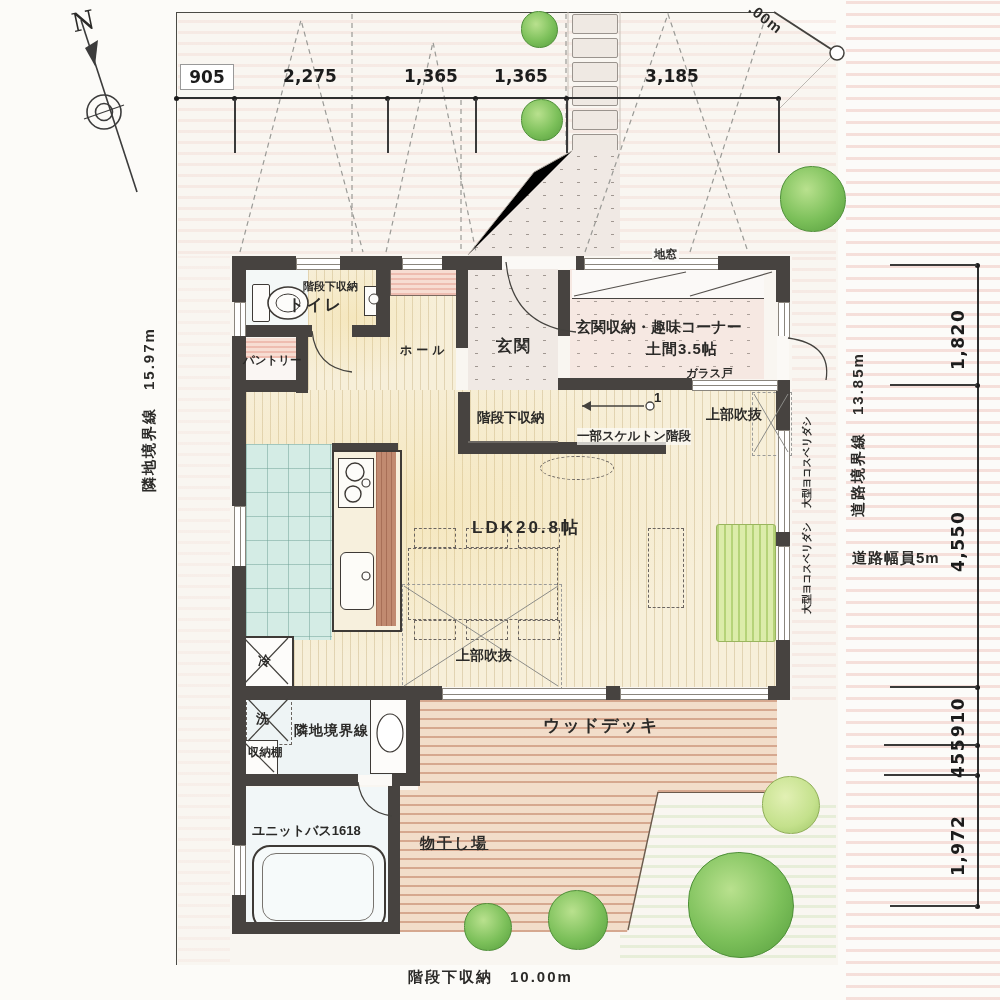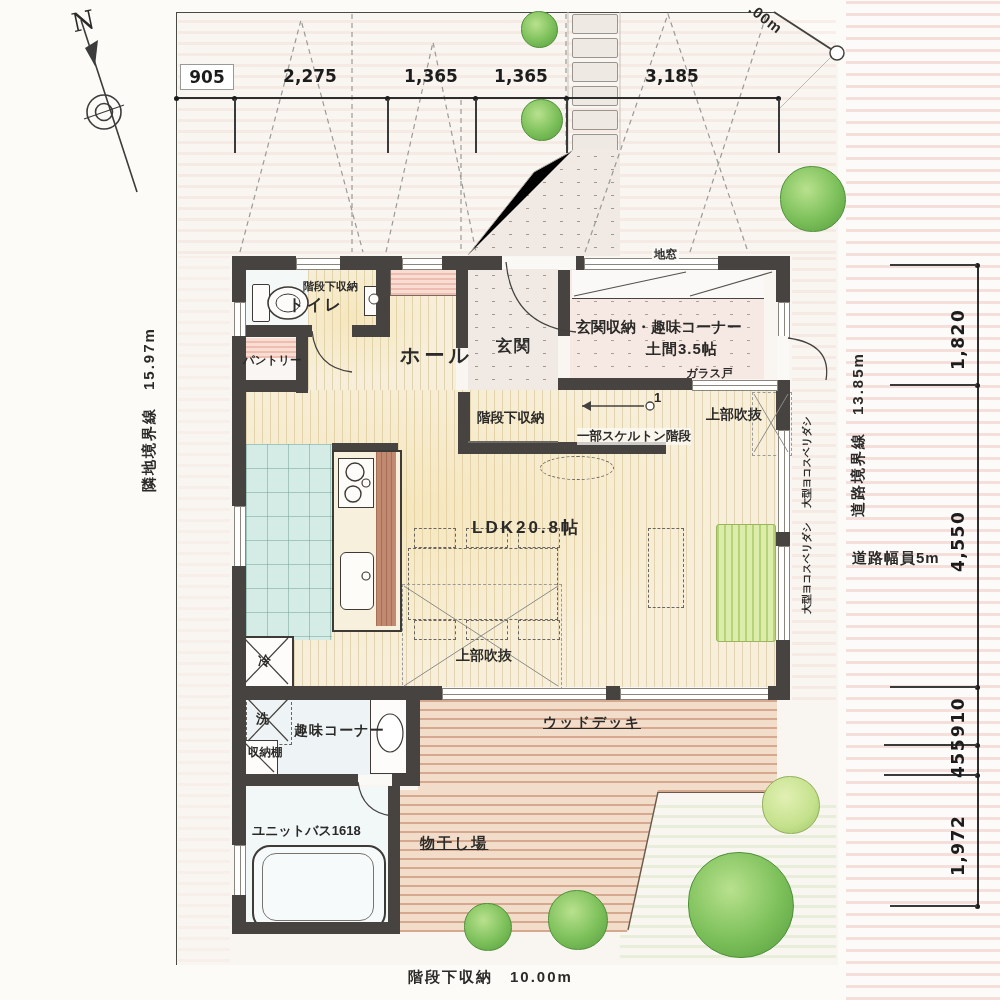--- a/index.html
+++ b/index.html
@@ -292,35 +292,35 @@
   <div class="lbl rot" style="left:849px;top:517px;font-size:15px;letter-spacing:2px;">道路境界線　13.85m</div>
   <div class="lbl" style="left:408px;top:968px;font-size:15px;letter-spacing:2px;">階段下収納　10.00m</div>
   <div class="lbl" style="left:852px;top:549px;font-size:15px;letter-spacing:1px;">道路幅員5m</div>
   <div class="lbl" style="left:756px;top:0px;font-size:15px;transform:rotate(38deg);transform-origin:0 0;letter-spacing:1px;">.00m</div>
   <div class="lbl rot" style="left:800px;top:508px;font-size:10px;">大型ヨコスベリダシ</div>
   <div class="lbl rot" style="left:800px;top:614px;font-size:10px;">大型ヨコスベリダシ</div>
 
   <div class="lbl" style="left:303px;top:279px;font-size:11px;">階段下収納</div>
   <div class="lbl" style="left:288px;top:295px;font-size:16px;letter-spacing:2px;">トイレ</div>
   <div class="lbl" style="left:243px;top:353px;font-size:11.5px;">パントリー</div>
-  <div class="lbl" style="left:400px;top:342px;font-size:20px;letter-spacing:4px;text-align:center;">ホール</div>
+  <div class="lbl" style="left:400px;top:342px;font-size:12px;letter-spacing:4px;text-align:center;">ホール</div>
   <div class="lbl" style="left:496px;top:336px;font-size:16px;letter-spacing:2px;">玄関</div>
   <div class="lbl" style="left:652px;top:247px;font-size:11.5px;background:rgba(251,249,246,.9);padding:0 2px;">地窓</div>
   <div class="lbl" style="left:576px;top:318px;font-size:15px;">玄関収納・趣味コーナー</div>
   <div class="lbl" style="left:646px;top:340px;font-size:15px;letter-spacing:1px;">土間3.5帖</div>
   <div class="lbl" style="left:686px;top:366px;font-size:11.5px;">ガラス戸</div>
   <div class="lbl" style="left:477px;top:409px;font-size:13.5px;">階段下収納</div>
   <div class="lbl" style="left:577px;top:428px;font-size:12.5px;background:rgba(251,249,246,.75);">一部スケルトン階段</div>
   <div class="lbl" style="left:706px;top:406px;font-size:14px;">上部吹抜</div>
   <div class="lbl" style="left:472px;top:516px;font-size:17px;letter-spacing:3px;">LDK20.8帖</div>
   <div class="lbl" style="left:456px;top:647px;font-size:14px;">上部吹抜</div>
   <div class="lbl" style="left:258px;top:652px;font-size:13px;">冷</div>
   <div class="lbl" style="left:256px;top:710px;font-size:13px;">洗</div>
-  <div class="lbl" style="left:294px;top:722px;font-size:14px;letter-spacing:1px;">趣味コーナー</div>
+  <div class="lbl" style="left:294px;top:722px;font-size:14px;letter-spacing:1px;">隣地境界線</div>
   <div class="lbl" style="left:248px;top:745px;font-size:11.5px;">収納棚</div>
   <div class="lbl" style="left:252px;top:822px;font-size:13px;">ユニットバス1618</div>
   <div class="lbl" style="left:420px;top:834px;font-size:15px;letter-spacing:2px;text-decoration:underline;">物干し場</div>
-  <div class="lbl" style="left:543px;top:714px;font-size:14px;letter-spacing:2px;text-decoration:underline;">ウッドデッキ</div>
+  <div class="lbl" style="left:543px;top:714px;font-size:17px;letter-spacing:2px;">ウッドデッキ</div>
   <div class="lbl" style="left:654px;top:390px;font-size:13px;">1</div>
 
   <div class="lbl" style="left:72px;top:6px;font-size:26px;transform:rotate(-12deg);font-weight:normal;font-family:'DejaVu Serif',serif;">N</div>
 
 </div>
 
 </body></html>

